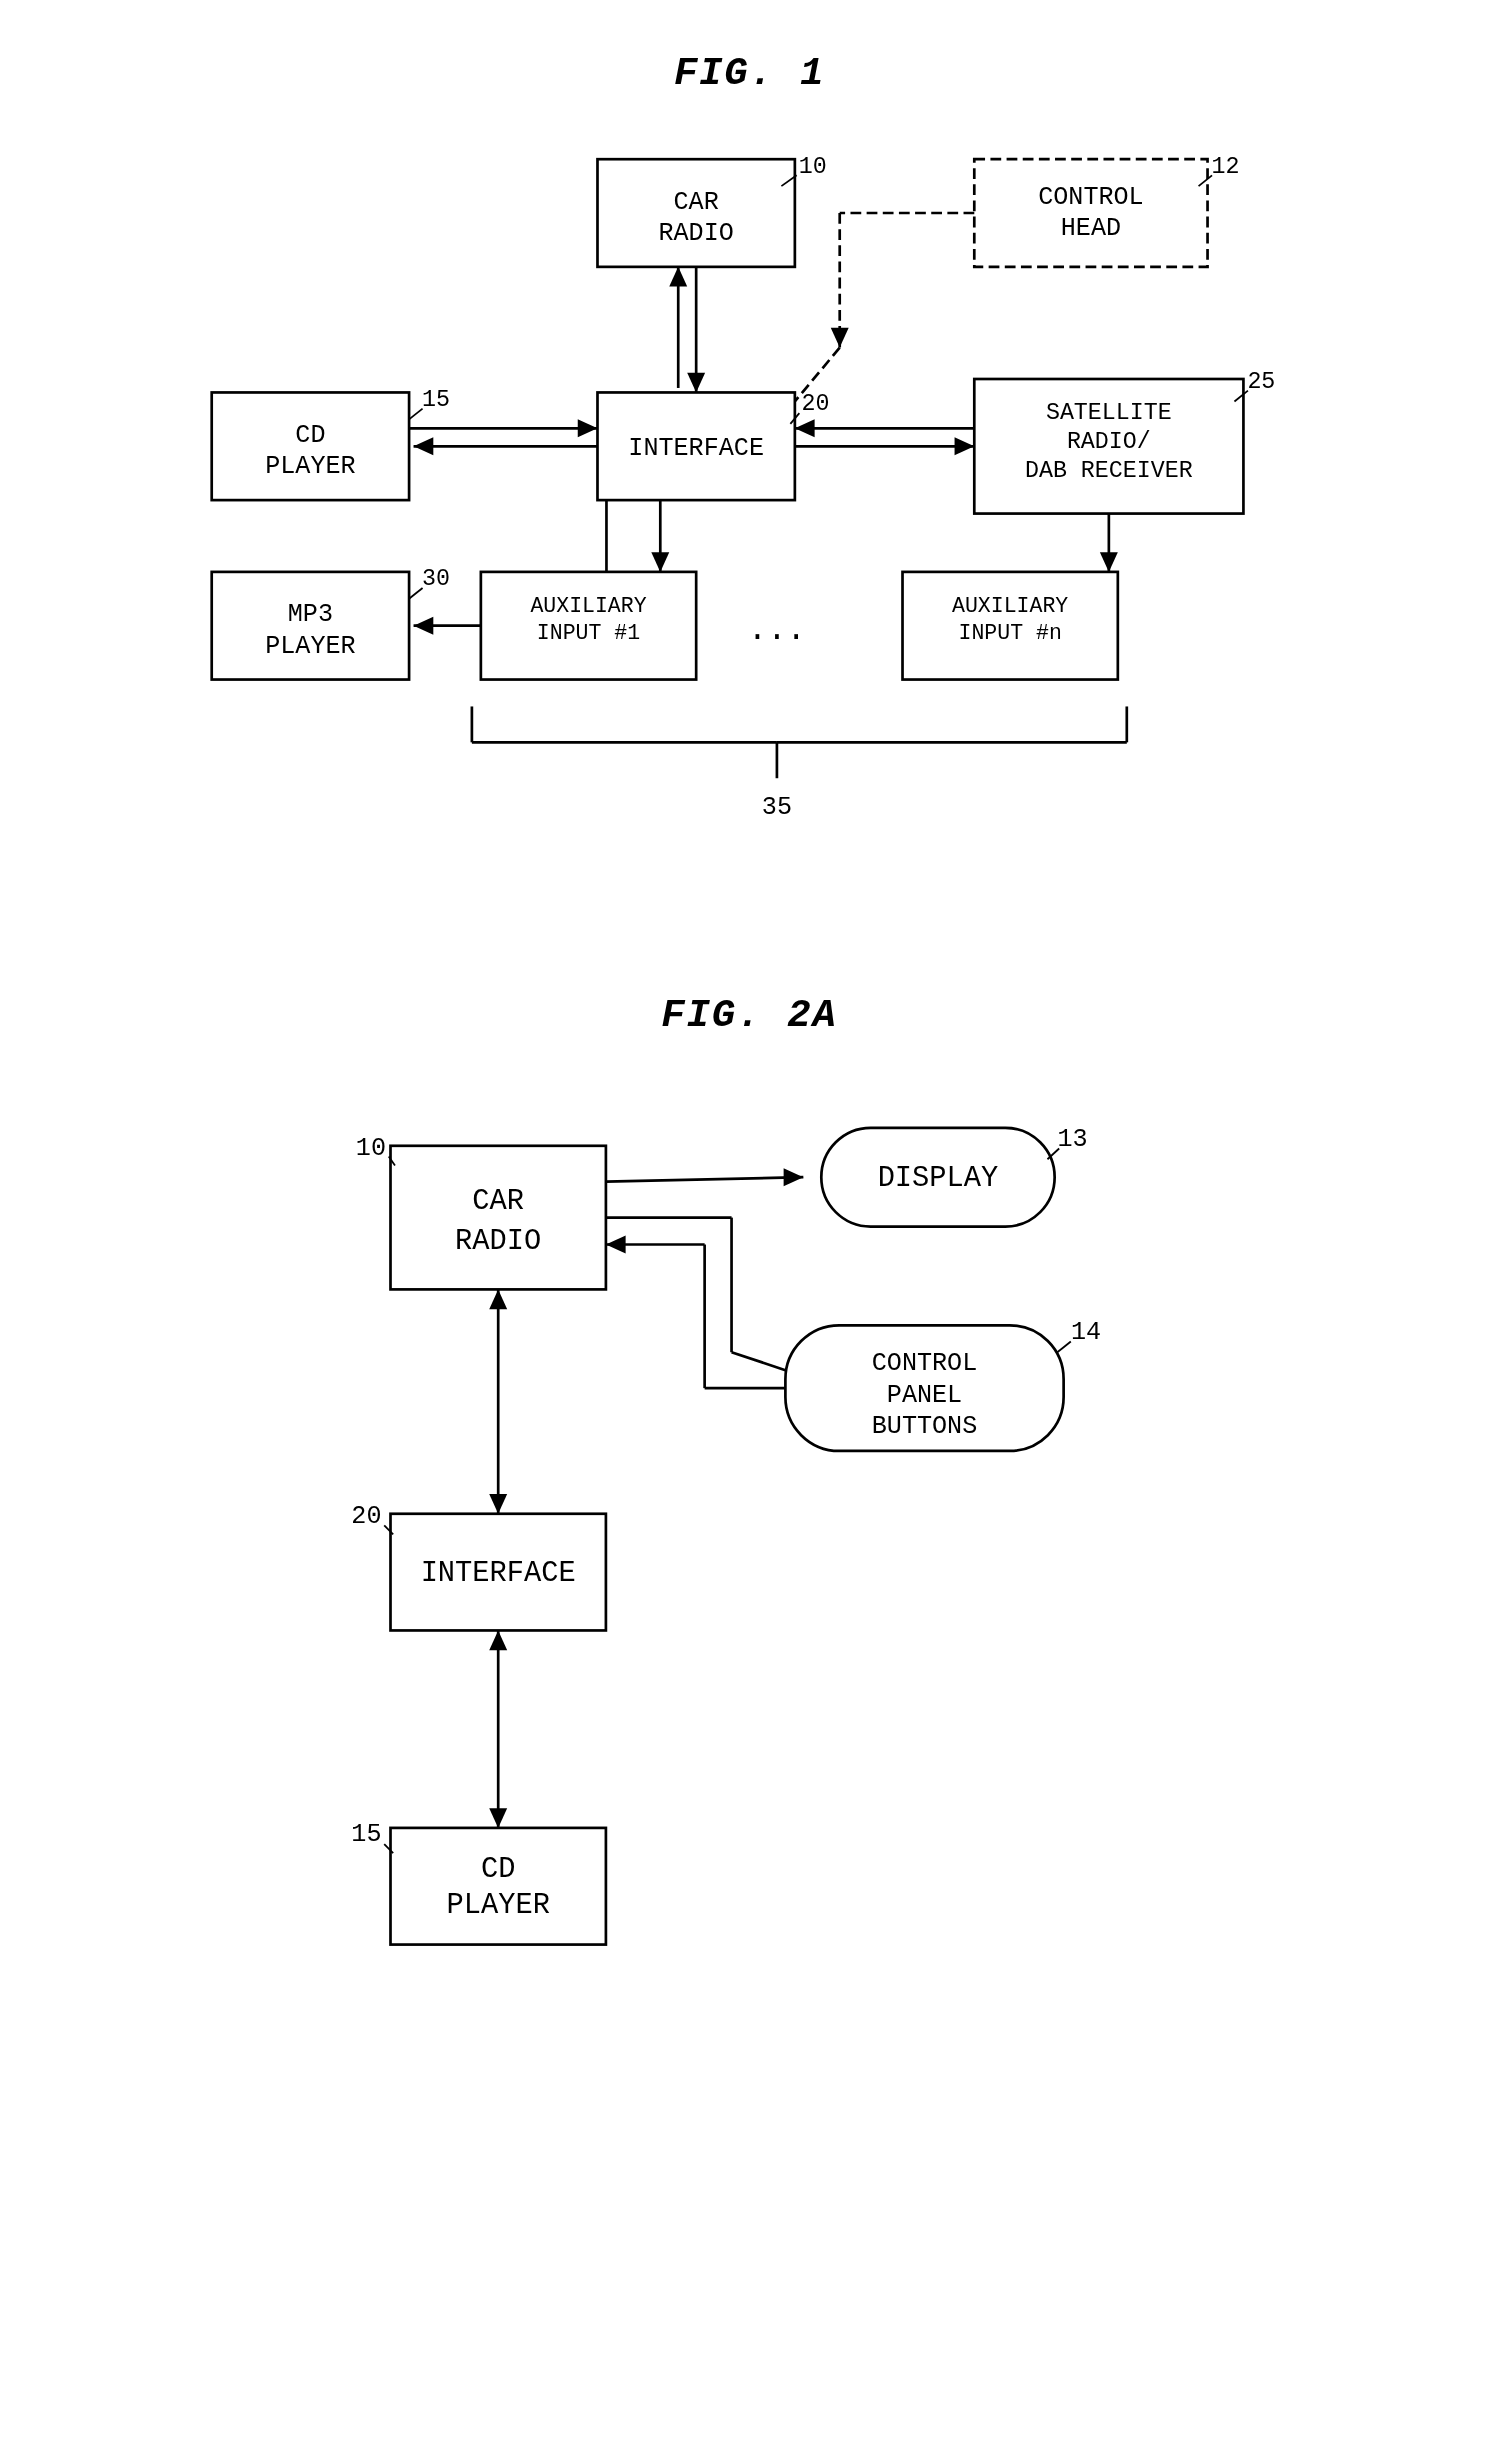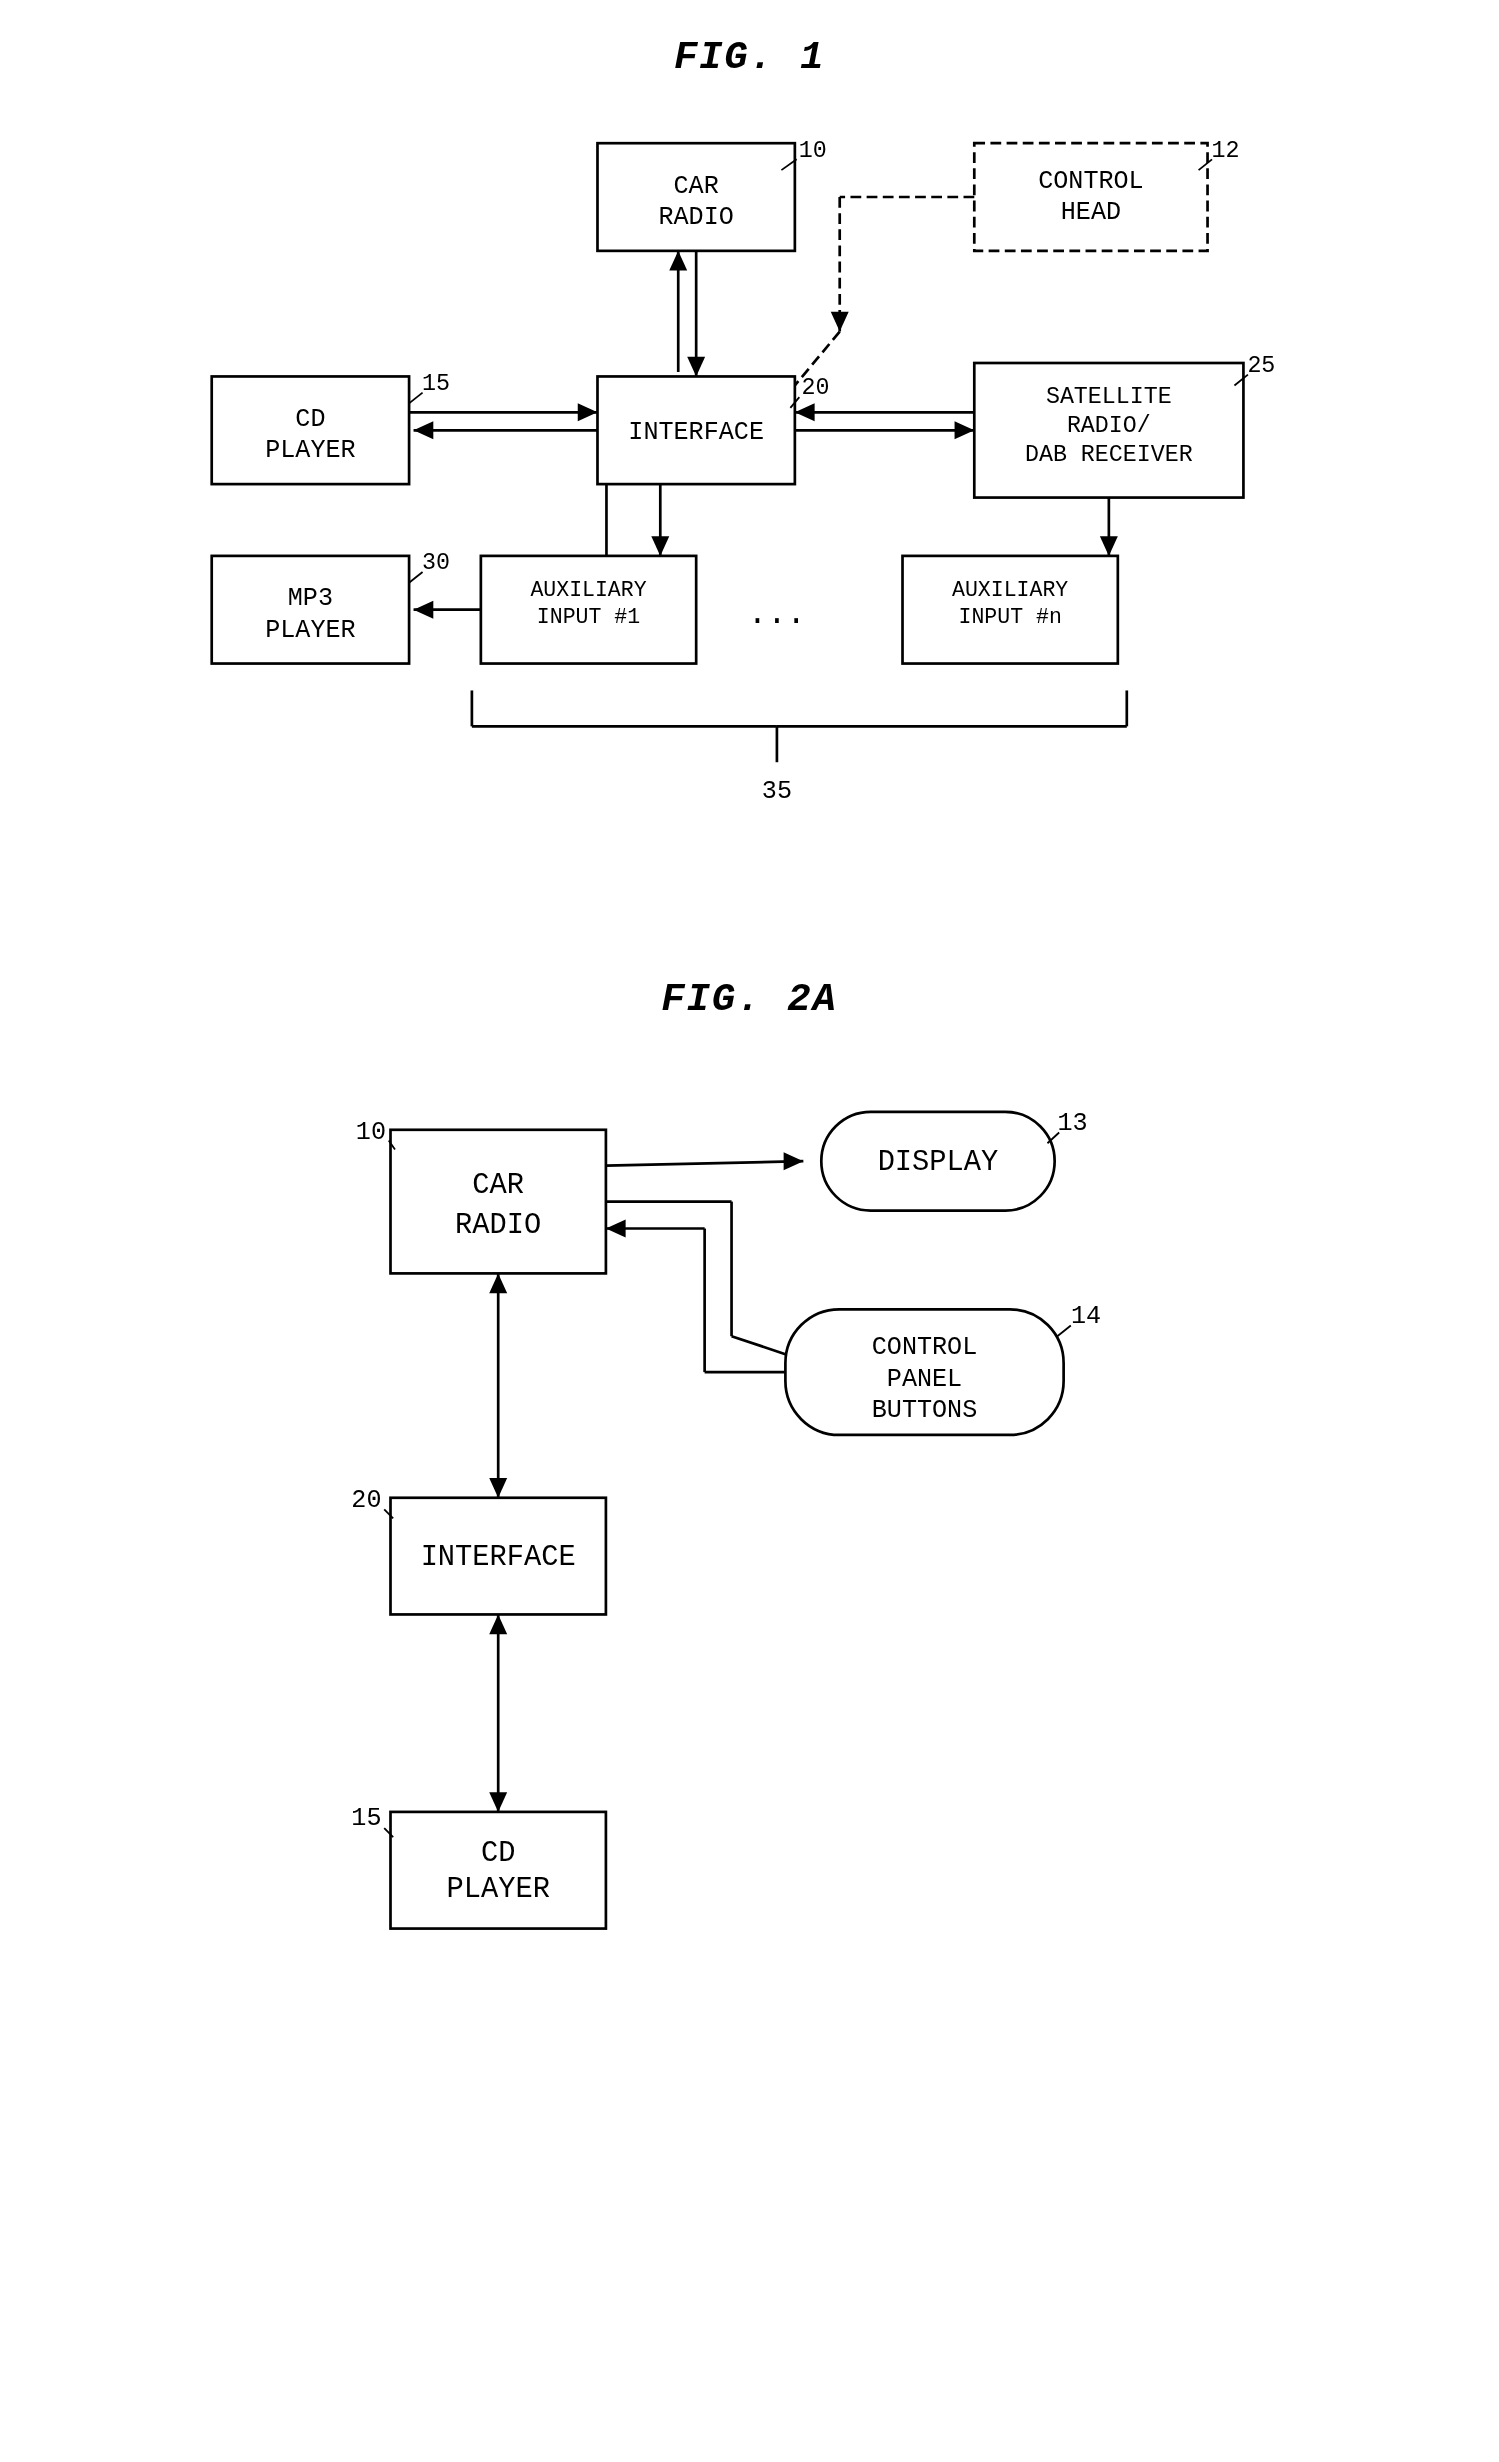--- a/index.html
+++ b/index.html
@@ -9,21 +9,21 @@
       width: 1499px;
       min-height: 2462px;
     }
     .page {
       width: 1499px;
       min-height: 2462px;
       background: #fff;
       display: flex;
       flex-direction: column;
       align-items: center;
-      padding: 36px 0;
+      padding: 52px 0;
     }
     .figure-section {
       width: 100%;
       display: flex;
       flex-direction: column;
       align-items: center;
       margin-bottom: 54px;
     }
     .fig-title {
       font-style: italic;

